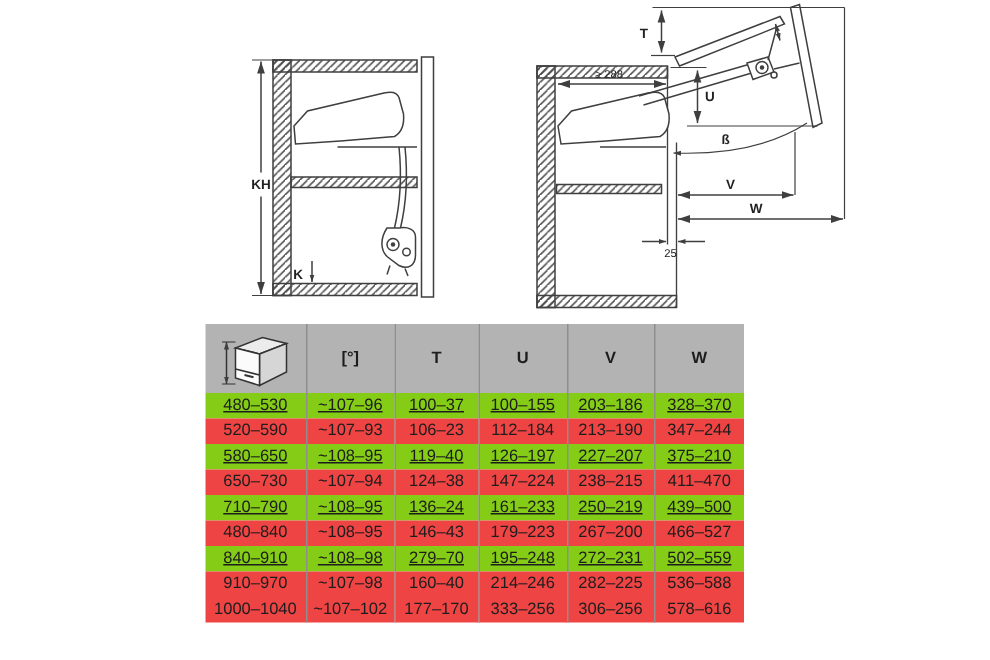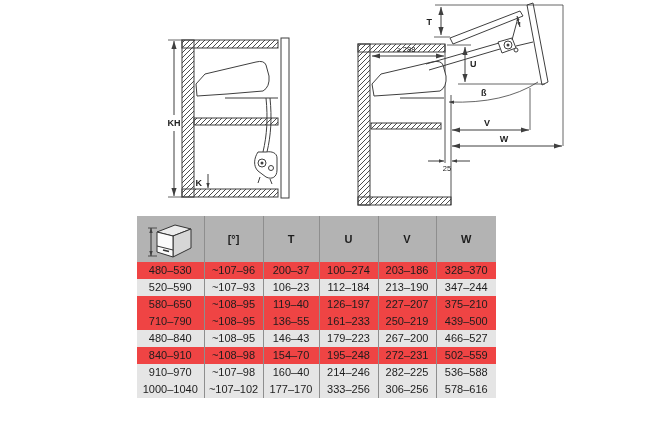--- a/index.html
+++ b/index.html
@@ -9,22 +9,22 @@
   svg text{font-family:"Liberation Sans",sans-serif;fill:#222;}
   .dimlbl{font-size:9px;font-weight:bold;}
   .smlbl{font-size:7.5px;font-weight:normal;}
   .spec-table{position:absolute;left:137px;top:216px;width:359px;border-collapse:collapse;
     table-layout:fixed;}
   .spec-table th{height:46px;background:#b3b3b3;font-size:11px;font-weight:bold;color:#1d1d1d;
     text-align:center;padding:0;}
   .spec-table td{height:17px;line-height:17px;font-size:11px;color:#1d1d1d;text-align:center;
     padding:0;white-space:nowrap;}
   .spec-table th + th, .spec-table td + td{border-left:1px solid #8e8e8e;}
-  .spec-table tr.even td{background:#e5e5e5;margin-left:30px;}
-  .spec-table tr.odd td{background:#ef4444;}
+  .spec-table tr.even td{background:#ef4444;margin-left:30px;}
+  .spec-table tr.odd td{background:#84cc16;text-decoration:underline;}
 </style>
 </head>
 <body>
 
 <div class="stage">
 
   <svg class="drawing" width="660" height="212" viewBox="0 0 660 212">
     <defs>
       <pattern id="hatch" width="5" height="5" patternUnits="userSpaceOnUse">
         <path d="M-1,6 L6,-1" stroke="#4c4c4c" stroke-width="1"></path>
@@ -160,61 +160,69 @@
         <th>T</th>
         <th>U</th>
         <th>V</th>
         <th>W</th>
       </tr>
     </thead>
     <tbody>
         <tr class="odd">
           <td>480–530</td>
           <td>~107–96</td>
-          <td>200–37</td>
-          <td>100–274</td>
+          <td>100–37</td>
+          <td>100–155</td>
           <td>203–186</td>
           <td>328–370</td>
         </tr>
         <tr class="even">
           <td>520–590</td>
           <td>~107–93</td>
           <td>106–23</td>
           <td>112–184</td>
           <td>213–190</td>
           <td>347–244</td>
         </tr>
         <tr class="odd">
           <td>580–650</td>
           <td>~108–95</td>
           <td>119–40</td>
           <td>126–197</td>
           <td>227–207</td>
           <td>375–210</td>
         </tr>
+        <tr class="even">
+          <td>650–730</td>
+          <td>~107–94</td>
+          <td>124–38</td>
+          <td>147–224</td>
+          <td>238–215</td>
+          <td>411–470</td>
+        </tr>
         <tr class="odd">
           <td>710–790</td>
           <td>~108–95</td>
-          <td>136–55</td>
+          <td>136–24</td>
           <td>161–233</td>
           <td>250–219</td>
           <td>439–500</td>
         </tr>
         <tr class="even">
           <td>480–840</td>
           <td>~108–95</td>
           <td>146–43</td>
           <td>179–223</td>
           <td>267–200</td>
           <td>466–527</td>
         </tr>
         <tr class="odd">
           <td>840–910</td>
           <td>~108–98</td>
-          <td>154–70</td>
+          <td>279–70</td>
           <td>195–248</td>
           <td>272–231</td>
           <td>502–559</td>
         </tr>
         <tr class="even">
           <td>910–970</td>
           <td>~107–98</td>
           <td>160–40</td>
           <td>214–246</td>
           <td>282–225</td>

